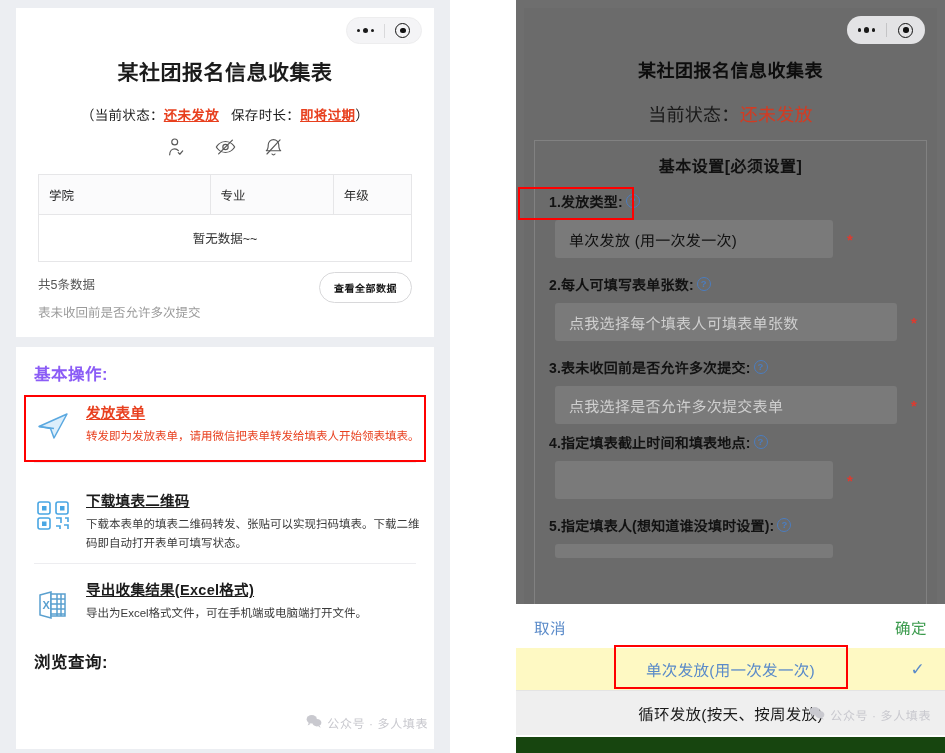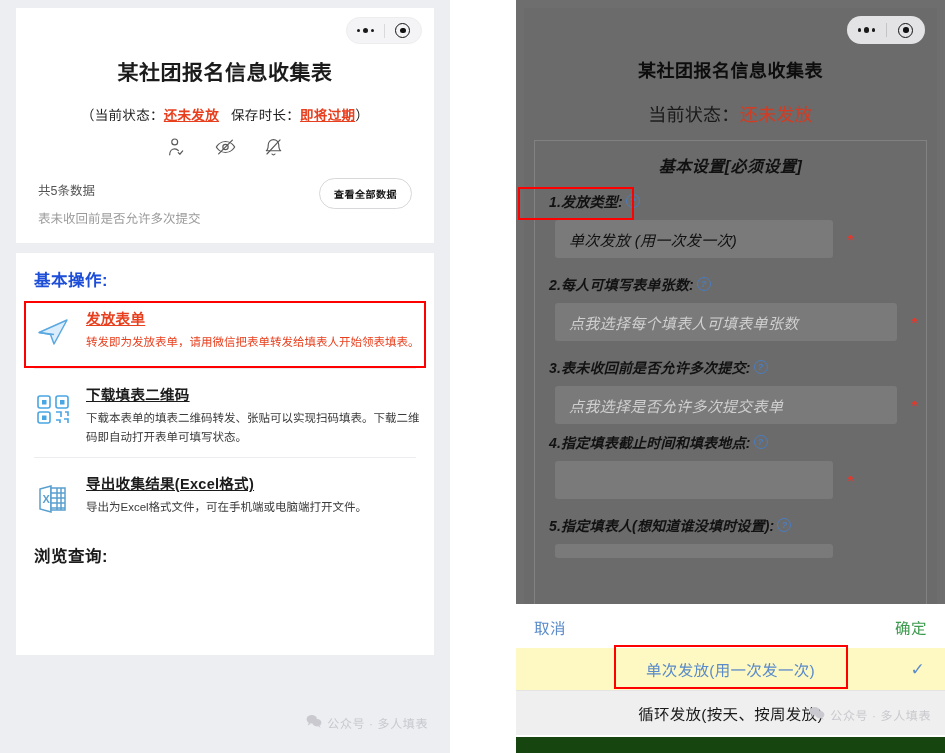--- a/index.html
+++ b/index.html
@@ -93,21 +93,21 @@
   .view-all-btn {
     position:absolute; right: 0; top: 10px;
     border: 1px solid #d8d8da; border-radius: 18px;
     padding: 7px 14px; font-size: 10px; color:#181818; background:#fff;
     letter-spacing:0.5px; font-weight:600;
   }
 
   .gap { height: 10px; background:#eceef2; }
 
   .sec-title {
-    font-size: 16.5px; font-weight: 700; color:#1d4ed8;
+    font-size: 16.5px; font-weight: 700; color:#8b5cf6;
     padding: 14px 0 10px 18px; letter-spacing:0.5px;
   }
 
   .op-item {
     position: relative; display:flex; gap: 10px;
     padding: 8px 14px 10px 14px;
   }
   .op-item .op-icon { width: 46px; flex:0 0 46px; display:flex; align-items:flex-start; justify-content:center; padding-top:10px; }
   .op-item .op-body { flex:1; }
   .op-item .op-head {
@@ -159,21 +159,21 @@
     padding-top: 8px; letter-spacing:0.5px;
   }
   .rp-status {
     text-align:center; font-size: 18px; color:#1a1a1a; padding-top: 18px;
     letter-spacing:0.3px;
   }
   .rp-status .red { color:#d33b22; }
   .rp-panel {
     margin: 14px 10px 0 10px; border: 1px solid #818181;
     border-bottom:none; padding-bottom: 4px;
-    height: 470px; overflow:hidden;font-style:italic;
+    height: 470px; overflow:hidden;
   }
   .rp-panel-title {
     text-align:center; font-size: 16px; font-weight:700; color:#111;
     padding: 12px 0 14px 0; letter-spacing:0.5px;
   }
   .fld { padding: 0 0 0 14px; position:relative; }
   .fld-label {
     font-size: 14px; font-weight:700; color:#121212; letter-spacing:0.2px;
     display:flex; align-items:center; gap:3px;
   }
@@ -273,20 +273,34 @@
           </span>
           <span>
             <svg width="21" height="22" viewBox="0 0 24 24" fill="none" stroke="#585858" stroke-width="1.3" stroke-linecap="round" stroke-linejoin="round">
               <path d="M18 9.5a6 6 0 0 0-12 0c0 5.2-2.2 6.8-2.2 6.8h16.4S18 14.7 18 9.5z"></path>
                 <path d="M10.3 20a2 2 0 0 0 3.4 0"></path>
                 <line x1="4.5" y1="20" x2="19.5" y2="3.8"></line>
             </svg>
           </span>
         </div>
 
+        <table class="preview">
+          <thead>
+            <tr>
+              <th style="width:46%">学院</th>
+              <th style="width:33%">专业</th>
+              <th style="width:21%">年级</th>
+            </tr>
+          </thead>
+          <tbody>
+            <tr>
+              <td class="empty" colspan="3">暂无数据~~</td>
+            </tr>
+          </tbody>
+        </table>
 
         <div class="table-foot">
           <div class="cnt">共5条数据</div>
           <div class="hint">表未收回前是否允许多次提交</div>
           <div class="view-all-btn">查看全部数据</div>
         </div>
       </div>
 
       <div class="gap"></div>
 
@@ -302,21 +316,21 @@
             </svg>
           </div>
           <div class="op-body">
             <div class="op-head">发放表单</div>
             <div class="op-desc">转发即为发放表单，请用微信把表单转发给填表人开始领表填表。</div>
           </div>
         </div>
 
         <div class="op-sep"></div>
 
-        <div class="op-item" style="padding-top:14px;">
+        <div class="op-item" style="padding-top:26px;">
           <div class="op-icon">
             <svg width="34" height="32" viewBox="0 0 34 32" fill="none" stroke="#49a6e3" stroke-width="1.6">
               <rect x="2" y="3" width="12" height="12" rx="2"></rect>
                 <rect x="20" y="3" width="12" height="12" rx="2"></rect>
               <rect x="2" y="19" width="12" height="11" rx="2"></rect>
               <rect x="6" y="7" width="4.5" height="4.5" fill="#49a6e3" stroke="none"></rect>
               <rect x="24" y="7" width="4.5" height="4.5" fill="#49a6e3" stroke="none"></rect>
               <rect x="6" y="22.5" width="4.5" height="4.5" fill="#49a6e3" stroke="none"></rect>
               <path d="M20 19h5v5M29 19h3v4M20 27h4v3M28 26h4v4"></path>
             </svg>

